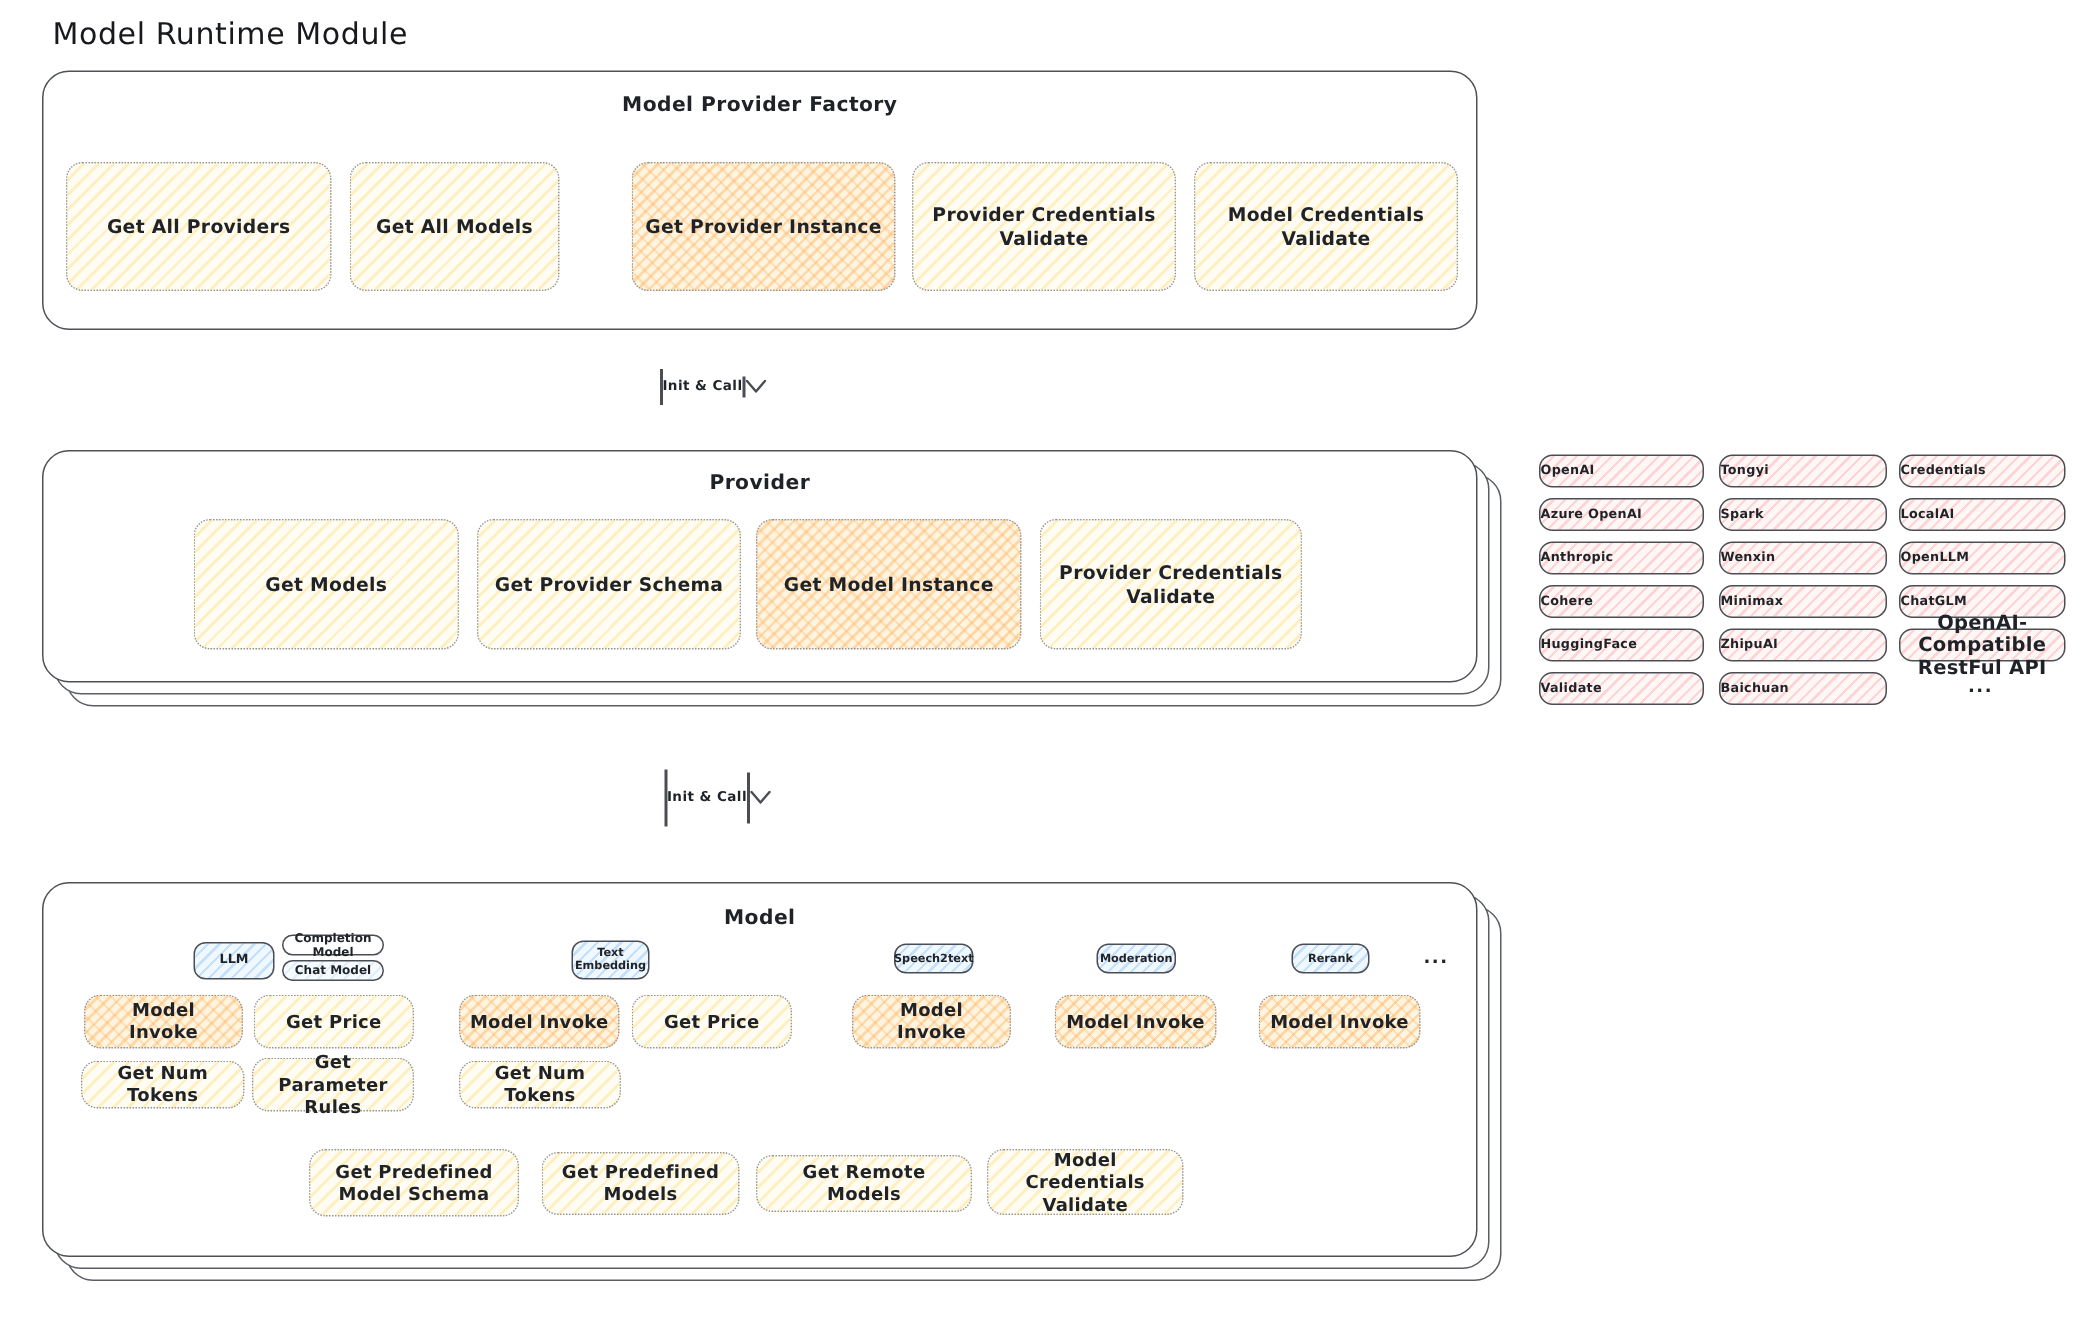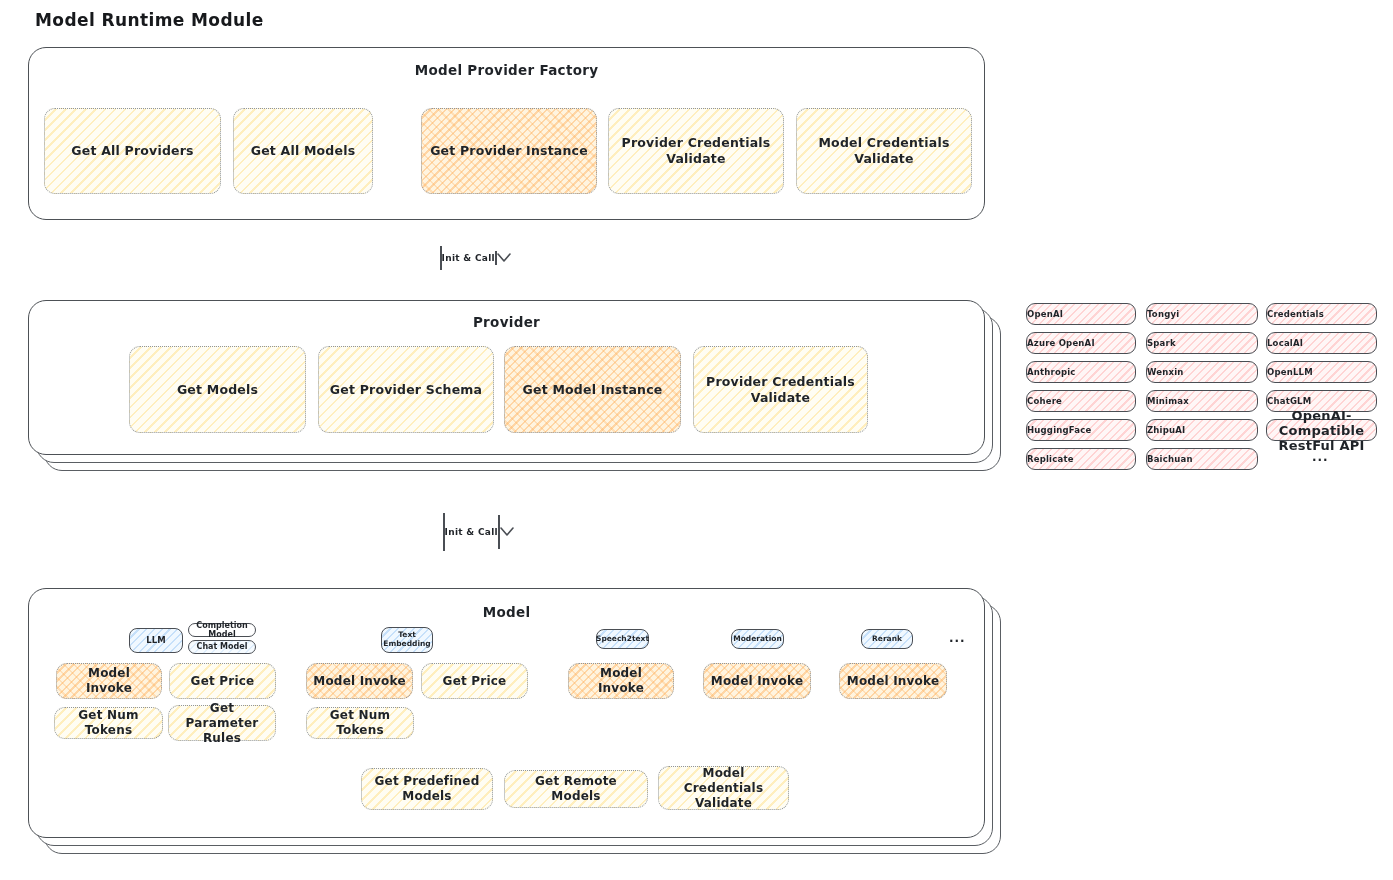--- a/index.html
+++ b/index.html
@@ -2,21 +2,21 @@
 <html><head>
 <meta charset="utf-8">
 <style>
   html,body{margin:0;padding:0;background:#ffffff;}
   .canvas{
     position:relative;width:1393px;height:880px;overflow:hidden;
     font-family:"DejaVu Sans","Liberation Sans",sans-serif;
     color:#1f2328;background:#ffffff;
   }
   .page-title{
-    position:absolute;left:35px;top:10px;font-size:17px;font-weight:700;
+    position:absolute;left:35px;top:10px;font-size:20px;font-weight:400;
     letter-spacing:.4px;color:#17191c;
   }
   
   .bigwrap{position:absolute;}
   .stack-layer{
     position:absolute;inset:0;border:1.5px solid #5a5e63;border-radius:18px;background:#fff;
   }
   .off1{transform:translate(8px,8px);}
   .off2{transform:translate(16px,16px);}
   .bigbox{
@@ -175,21 +175,21 @@
         <span>HuggingFace</span>
       </div>
     <div class="pill" style="left:1146px;top:419px;width:112px;height:22px">
         <span>ZhipuAI</span>
       </div>
     <div class="pill tiny" style="left:1266px;top:419px;width:111px;height:22px">
         <span>OpenAI-Compatible RestFul API</span>
       </div>
 
     <div class="pill" style="left:1026px;top:448px;width:110px;height:22px">
-        <span>Replicate</span>
+        <span>Validate</span>
       </div>
     <div class="pill" style="left:1146px;top:448px;width:112px;height:22px">
         <span>Baichuan</span>
       </div>
     <div class="more-dots" style="left:1312px;top:450px">...</div>
   </div>
 
   <div class="arrow" style="left:443px;top:480px;width:120px;height:104px">
     <div class="seg" style="height:38px"></div>
     <div class="alabel">Init &amp; Call</div>
@@ -253,20 +253,23 @@
       <div class="op small" style="left:25px;top:118px;width:109px;height:32px">
           <span>Get Num Tokens</span>
         </div>
       <div class="op small" style="left:139px;top:116px;width:108px;height:36px">
           <span>Get Parameter Rules</span>
         </div>
       <div class="op small" style="left:277px;top:118px;width:108px;height:32px">
           <span>Get Num Tokens</span>
         </div>
 
+      <div class="op small" style="left:177px;top:177px;width:140px;height:45px">
+          <span>Get Predefined Model Schema</span>
+        </div>
       <div class="op small" style="left:332px;top:179px;width:132px;height:42px">
           <span>Get Predefined Models</span>
         </div>
       <div class="op small" style="left:475px;top:181px;width:144px;height:38px">
           <span>Get Remote Models</span>
         </div>
       <div class="op small" style="left:629px;top:177px;width:131px;height:44px">
           <span>Model Credentials Validate</span>
         </div>
     </div>

